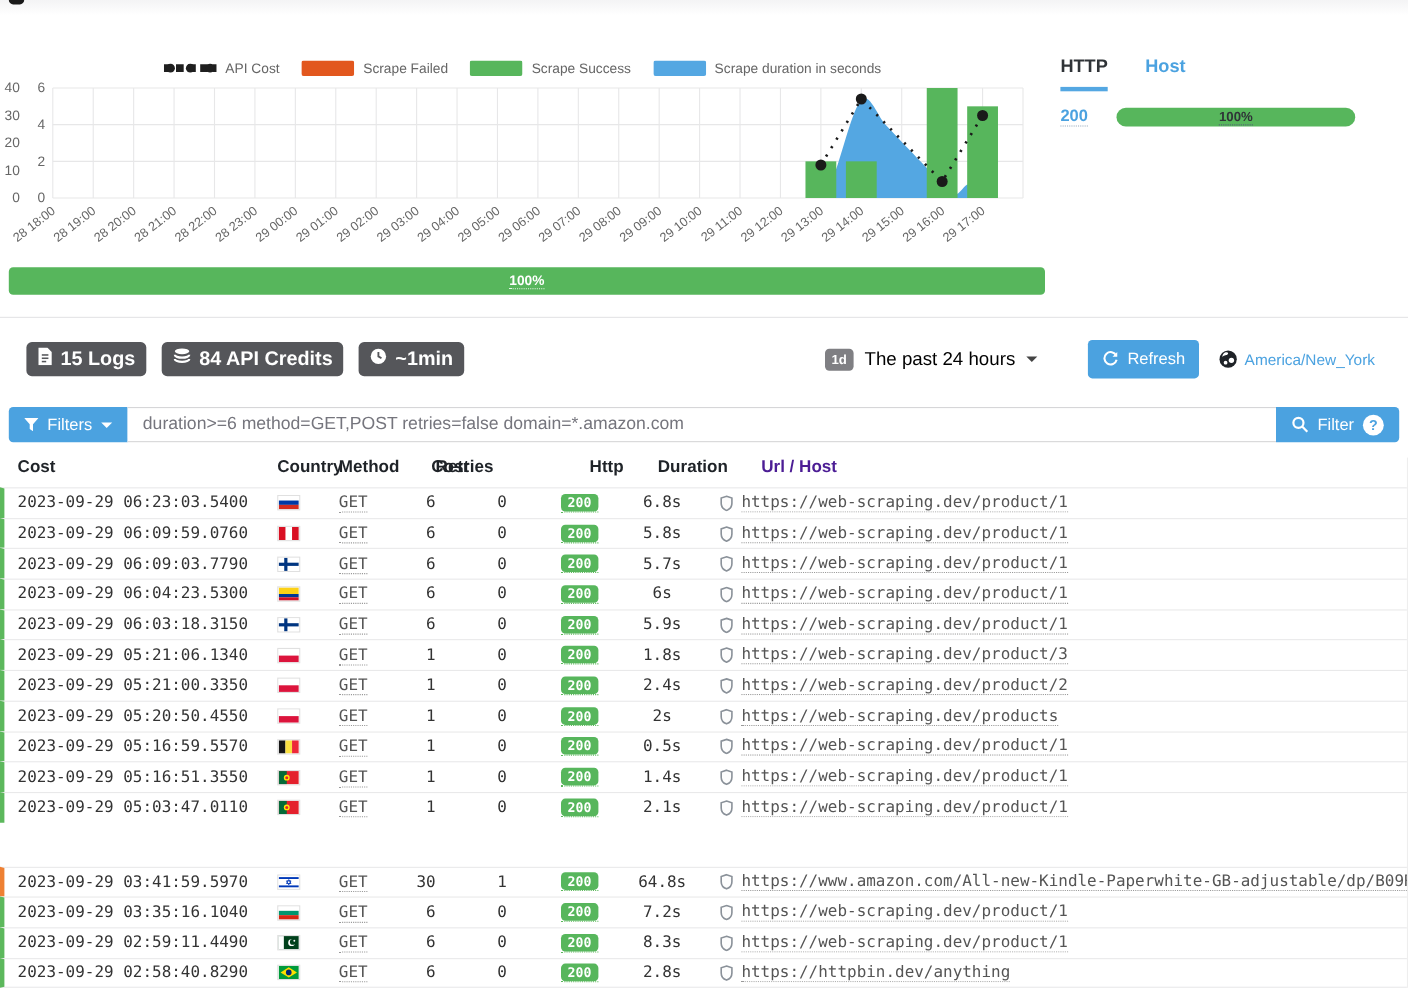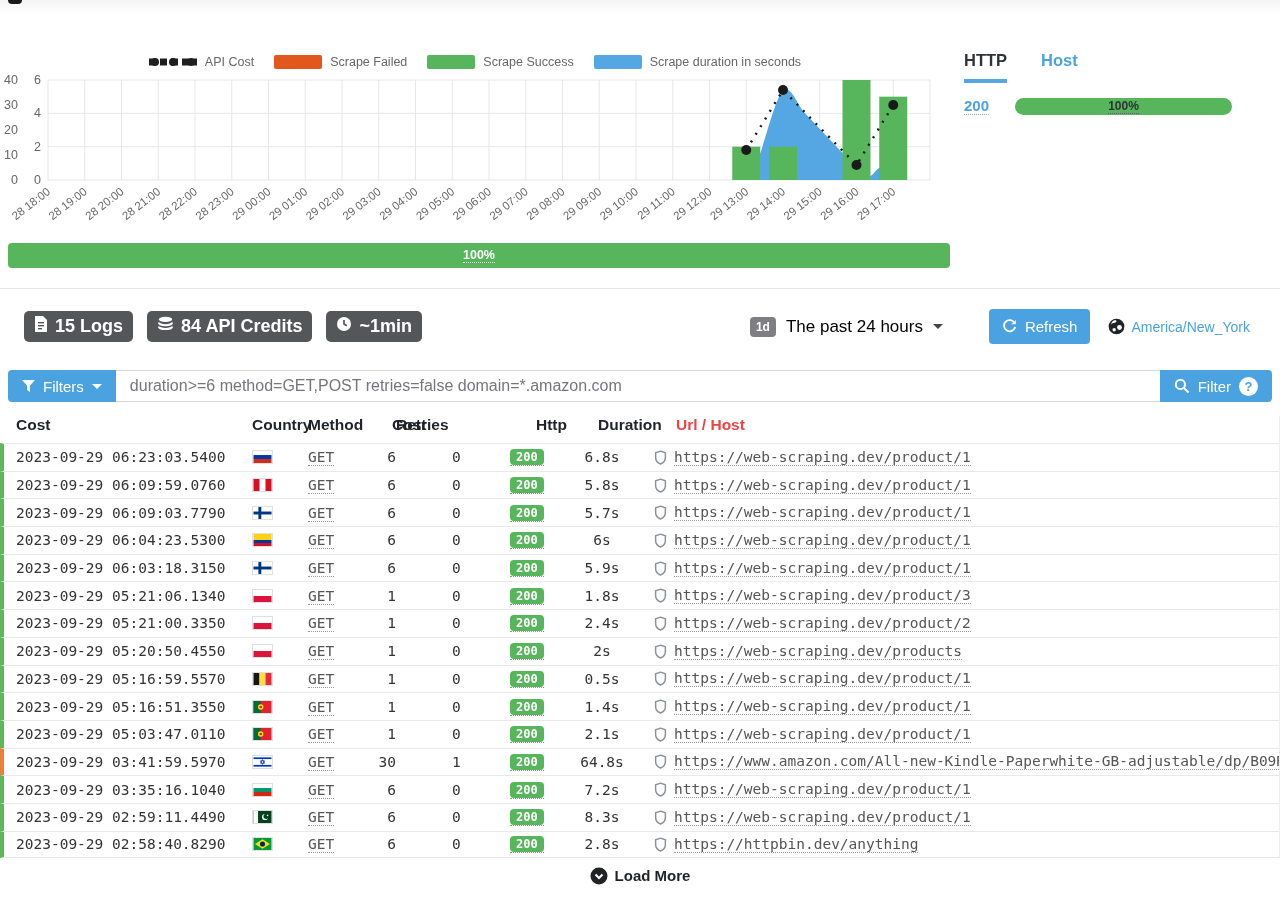--- a/index.html
+++ b/index.html
@@ -50,25 +50,25 @@
   .help-circle { width:19px; height:19px; border-radius:50%; background:#fff; color:#4ba2e0;
     font-size:13px; font-weight:bold; display:inline-flex; align-items:center; justify-content:center; }
   
   .tbl { margin-top:14px; border-right:1px solid #eee; }
   .thead, .trow { display:grid; grid-template-columns:236px 56px 66px 22px 90px 72px 88px 1fr;
     align-items:center; padding-left:12px; }
   .thead { font-size:15.5px; font-weight:bold; color:#1f2328; padding-bottom:9px; border-left:4px solid transparent; }
   .thead .hc { white-space:nowrap; overflow:visible; }
   .thead .hc3 { padding-left:18px; } .thead .hc4 { }
   .thead .hc5 { padding-left:50px; } .thead .hc6 { padding-left:40px; }
-  .thead .hc7 { padding-left:30px; color:#ef4444; }
+  .thead .hc7 { padding-left:46px; color:#4c1d95; }
   .trow { height:27.7px; border-top:1px solid #e9e9ea; border-left:4px solid #5cb85c;
     font-family:"DejaVu Sans Mono", monospace; font-size:14.5px; color:#333; }
   .trow:last-of-type { border-bottom:1px solid #e9e9ea; }
-  .trow.warning { border-left-color:#ee8033; }
+  .trow.warning { border-left-color:#ee8033;margin-top:40px; }
   .cell-date { white-space:nowrap; }
   .cell-flag svg { display:block; border:1px solid rgba(0,0,0,.12); }
   .cell-method span { color:#555; border-bottom:1px dotted #999; cursor:pointer; }
   .cell-cost { text-align:right; }
   .cell-retries { padding-left:56px; }
   .cell-http { padding-left:24px; }
   .badge-wrap { display:inline-block; border-bottom:1px dotted #5cb85c; cursor:pointer; }
   .badge-200 { background:#57b65c; color:#fff; font-size:12px; font-weight:bold;
     font-family:"DejaVu Sans Mono",monospace; border-radius:4px; padding:1px 6px; display:inline-block; }
   .cell-duration { text-align:center; white-space:nowrap; }

